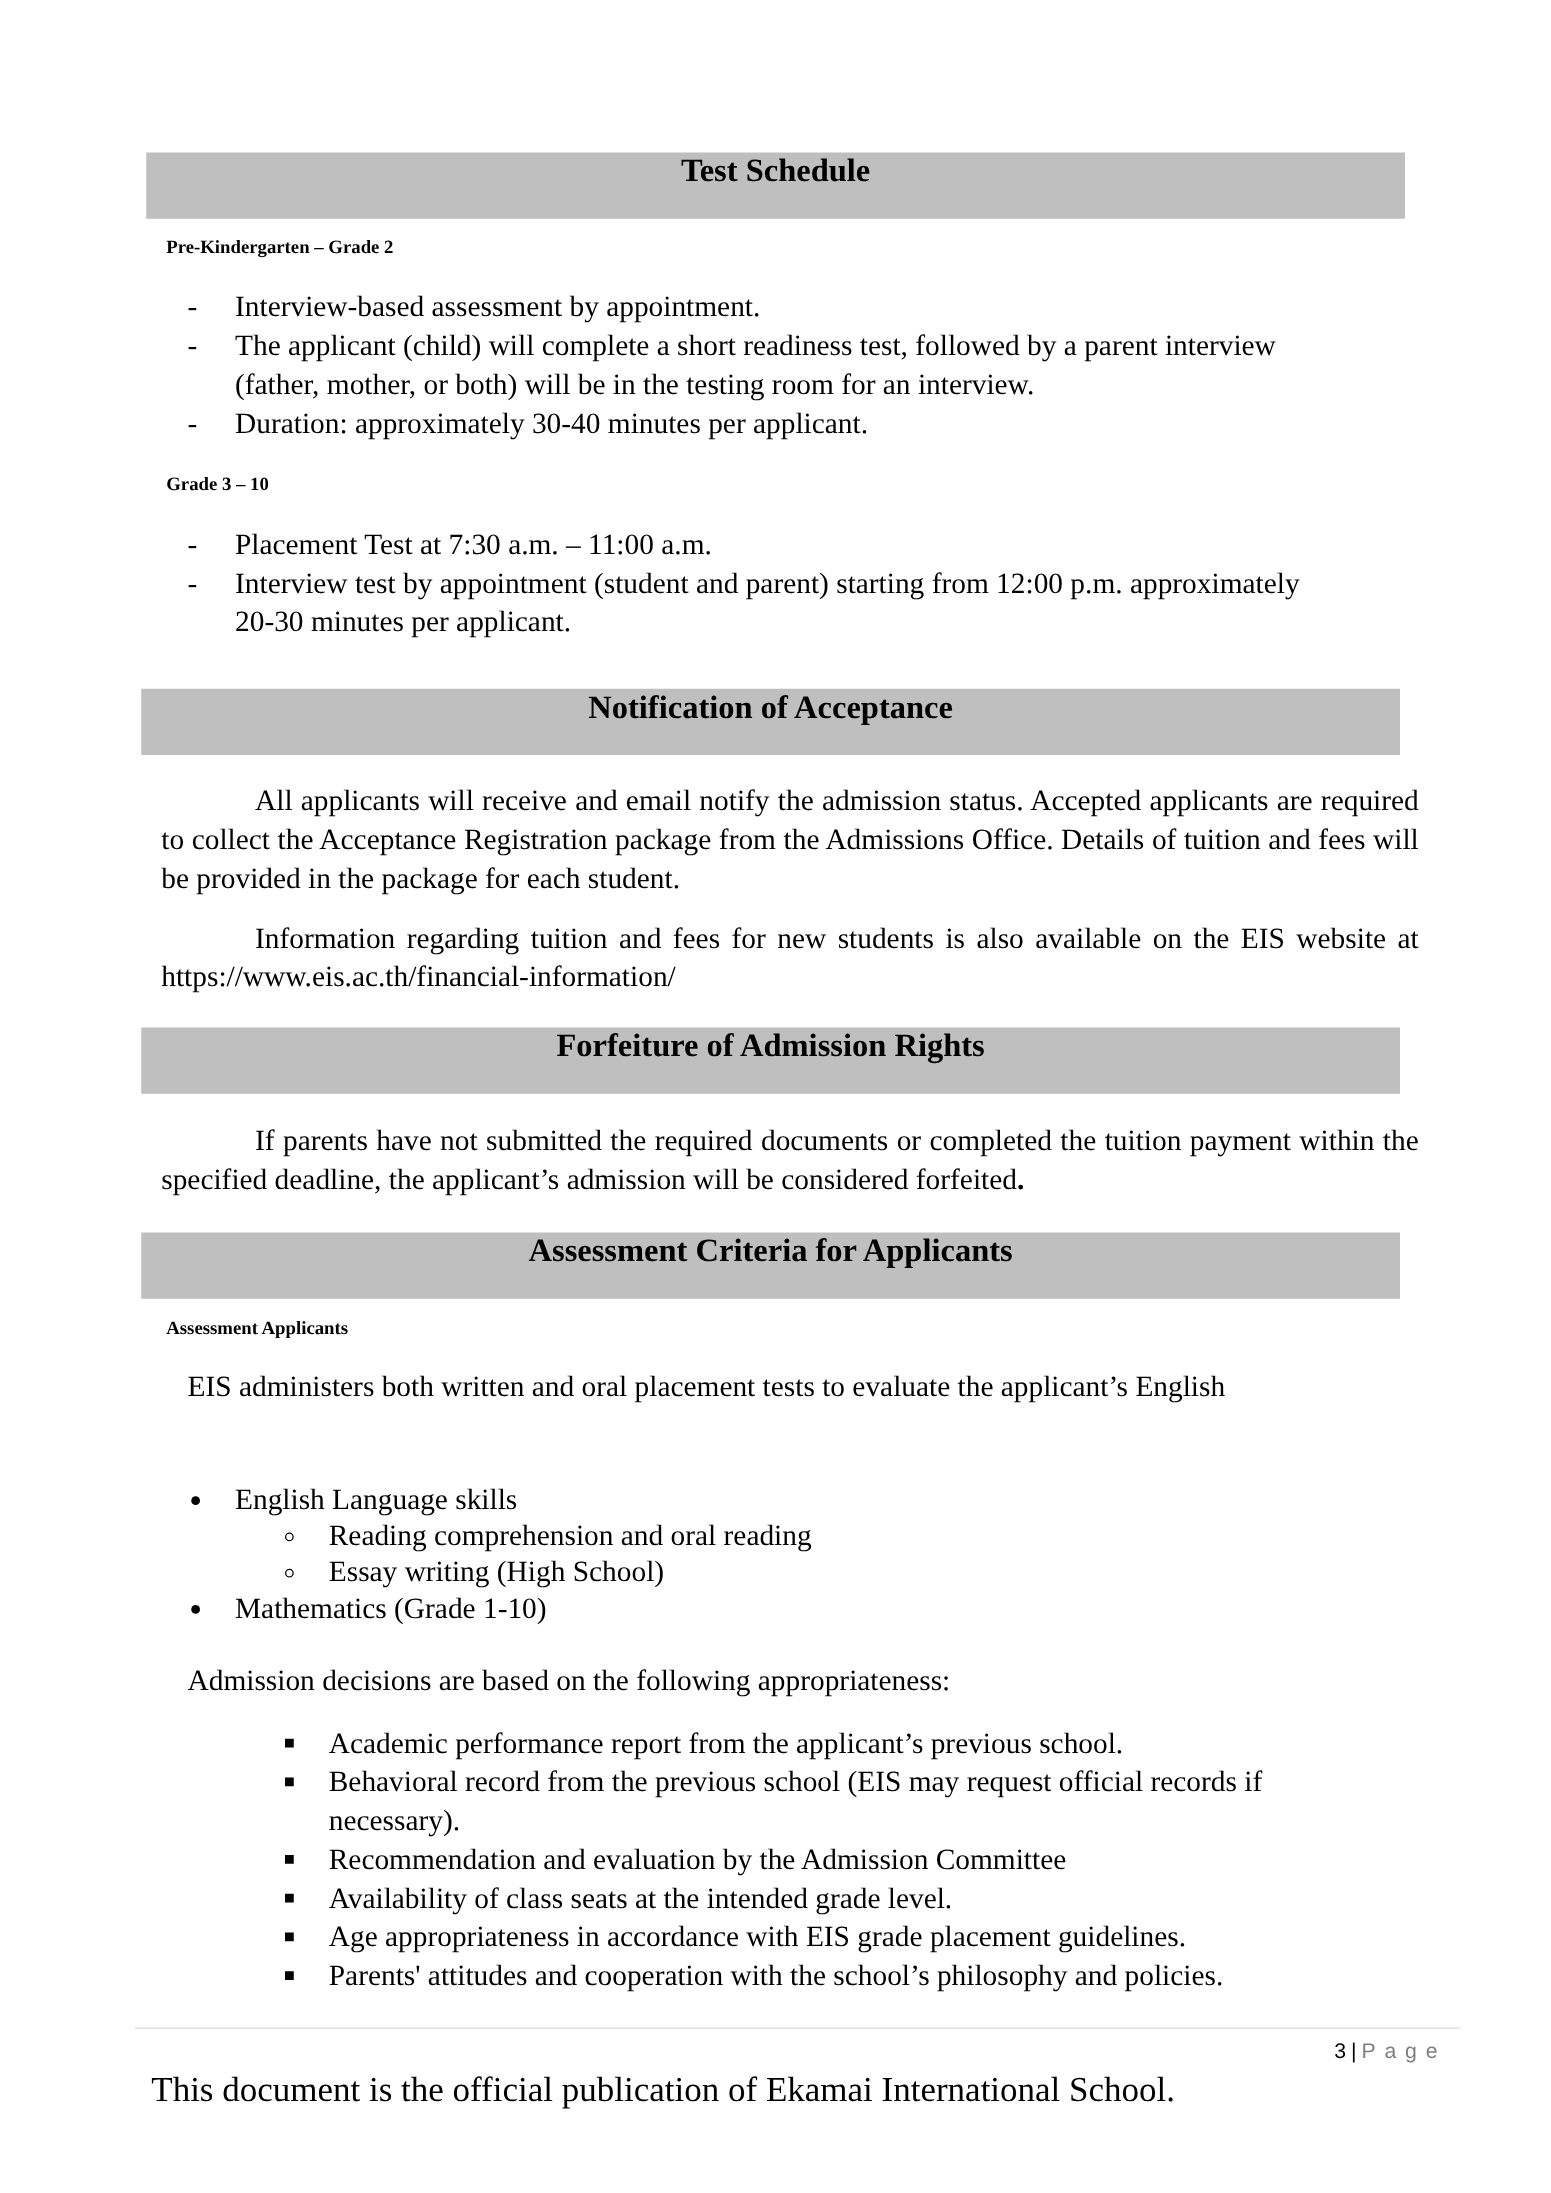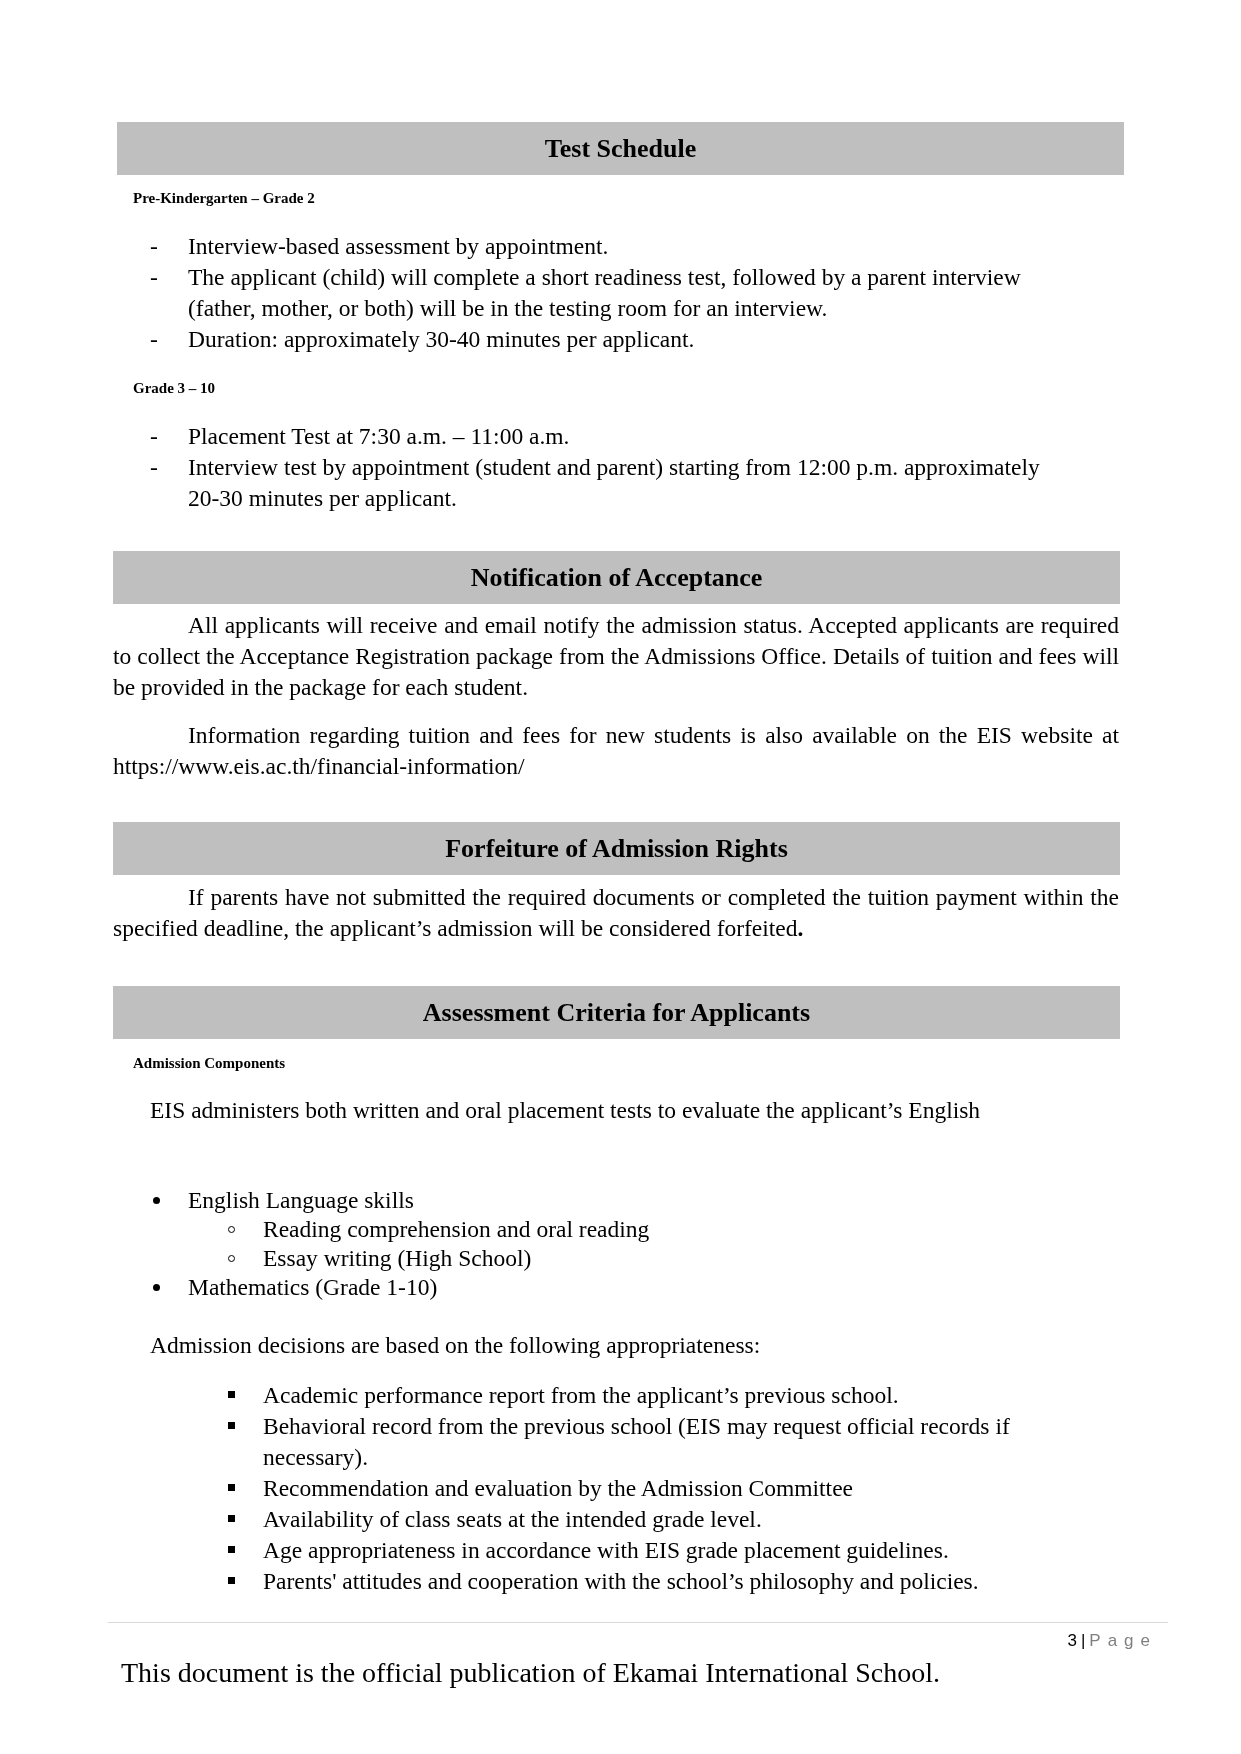--- a/index.html
+++ b/index.html
@@ -15,21 +15,21 @@
       font-family: "Liberation Serif", "DejaVu Serif", serif;
       color: #000000;
     }
     .page { position: absolute; left: 0; top: 0; width: 1241px; height: 1754px; }
 
     .section-bar {
       position: absolute;
       background: #bfbfbf;
       height: 53px;
       display: flex;
-      align-items: center;
+      align-items: flex-start;
       justify-content: center;
       font-weight: bold;
       font-size: 26px;
     }
     .section-bar span { display: block; }
 
     .sub-heading {
       position: absolute;
       left: 113px;
       font-weight: bold;
@@ -53,21 +53,21 @@
     }
 
     .para {
       position: absolute;
       left: 113px;
       width: 1006px;
       font-size: 23.5px;
       line-height: 31px;
       text-align: justify;
       text-indent: 75px;
-      margin: 0;
+      margin: 16px;
     }
 
     .bullet-dot {
       position: absolute;
       width: 7px; height: 7px;
       border-radius: 50%;
       background: #000;
     }
     .bullet-circle {
       position: absolute;
@@ -152,21 +152,21 @@
   <div class="section-bar" style="left:113px; top:822px; width:1007px;">
     <span>Forfeiture of Admission Rights</span>
   </div>
 
   <p class="para" style="top:882px;"><span>If parents have not submitted the required documents or completed the tuition payment within the specified deadline, the applicant’s admission will be considered forfeited</span><b class="bold-period">.</b></p>
 
   <div class="section-bar" style="left:113px; top:986px; width:1007px;">
     <span>Assessment Criteria for Applicants</span>
   </div>
 
-  <div class="sub-heading" style="top:1048px;">Admission Components</div>
+  <div class="sub-heading" style="top:1048px;">Assessment Applicants</div>
 
   <div class="line" style="left:150px; top:1095px;">EIS administers both written and oral placement tests to evaluate the applicant’s English</div>
 
   <span class="bullet-dot" style="left:153px; top:1197px;"></span>
   <div class="line" style="left:188px; top:1185px;">English Language skills</div>
 
   <span class="bullet-circle" style="left:228px; top:1226px;"></span>
   <div class="line" style="left:263px; top:1214px;">Reading comprehension and oral reading</div>
 
   <span class="bullet-circle" style="left:228px; top:1255px;"></span>

